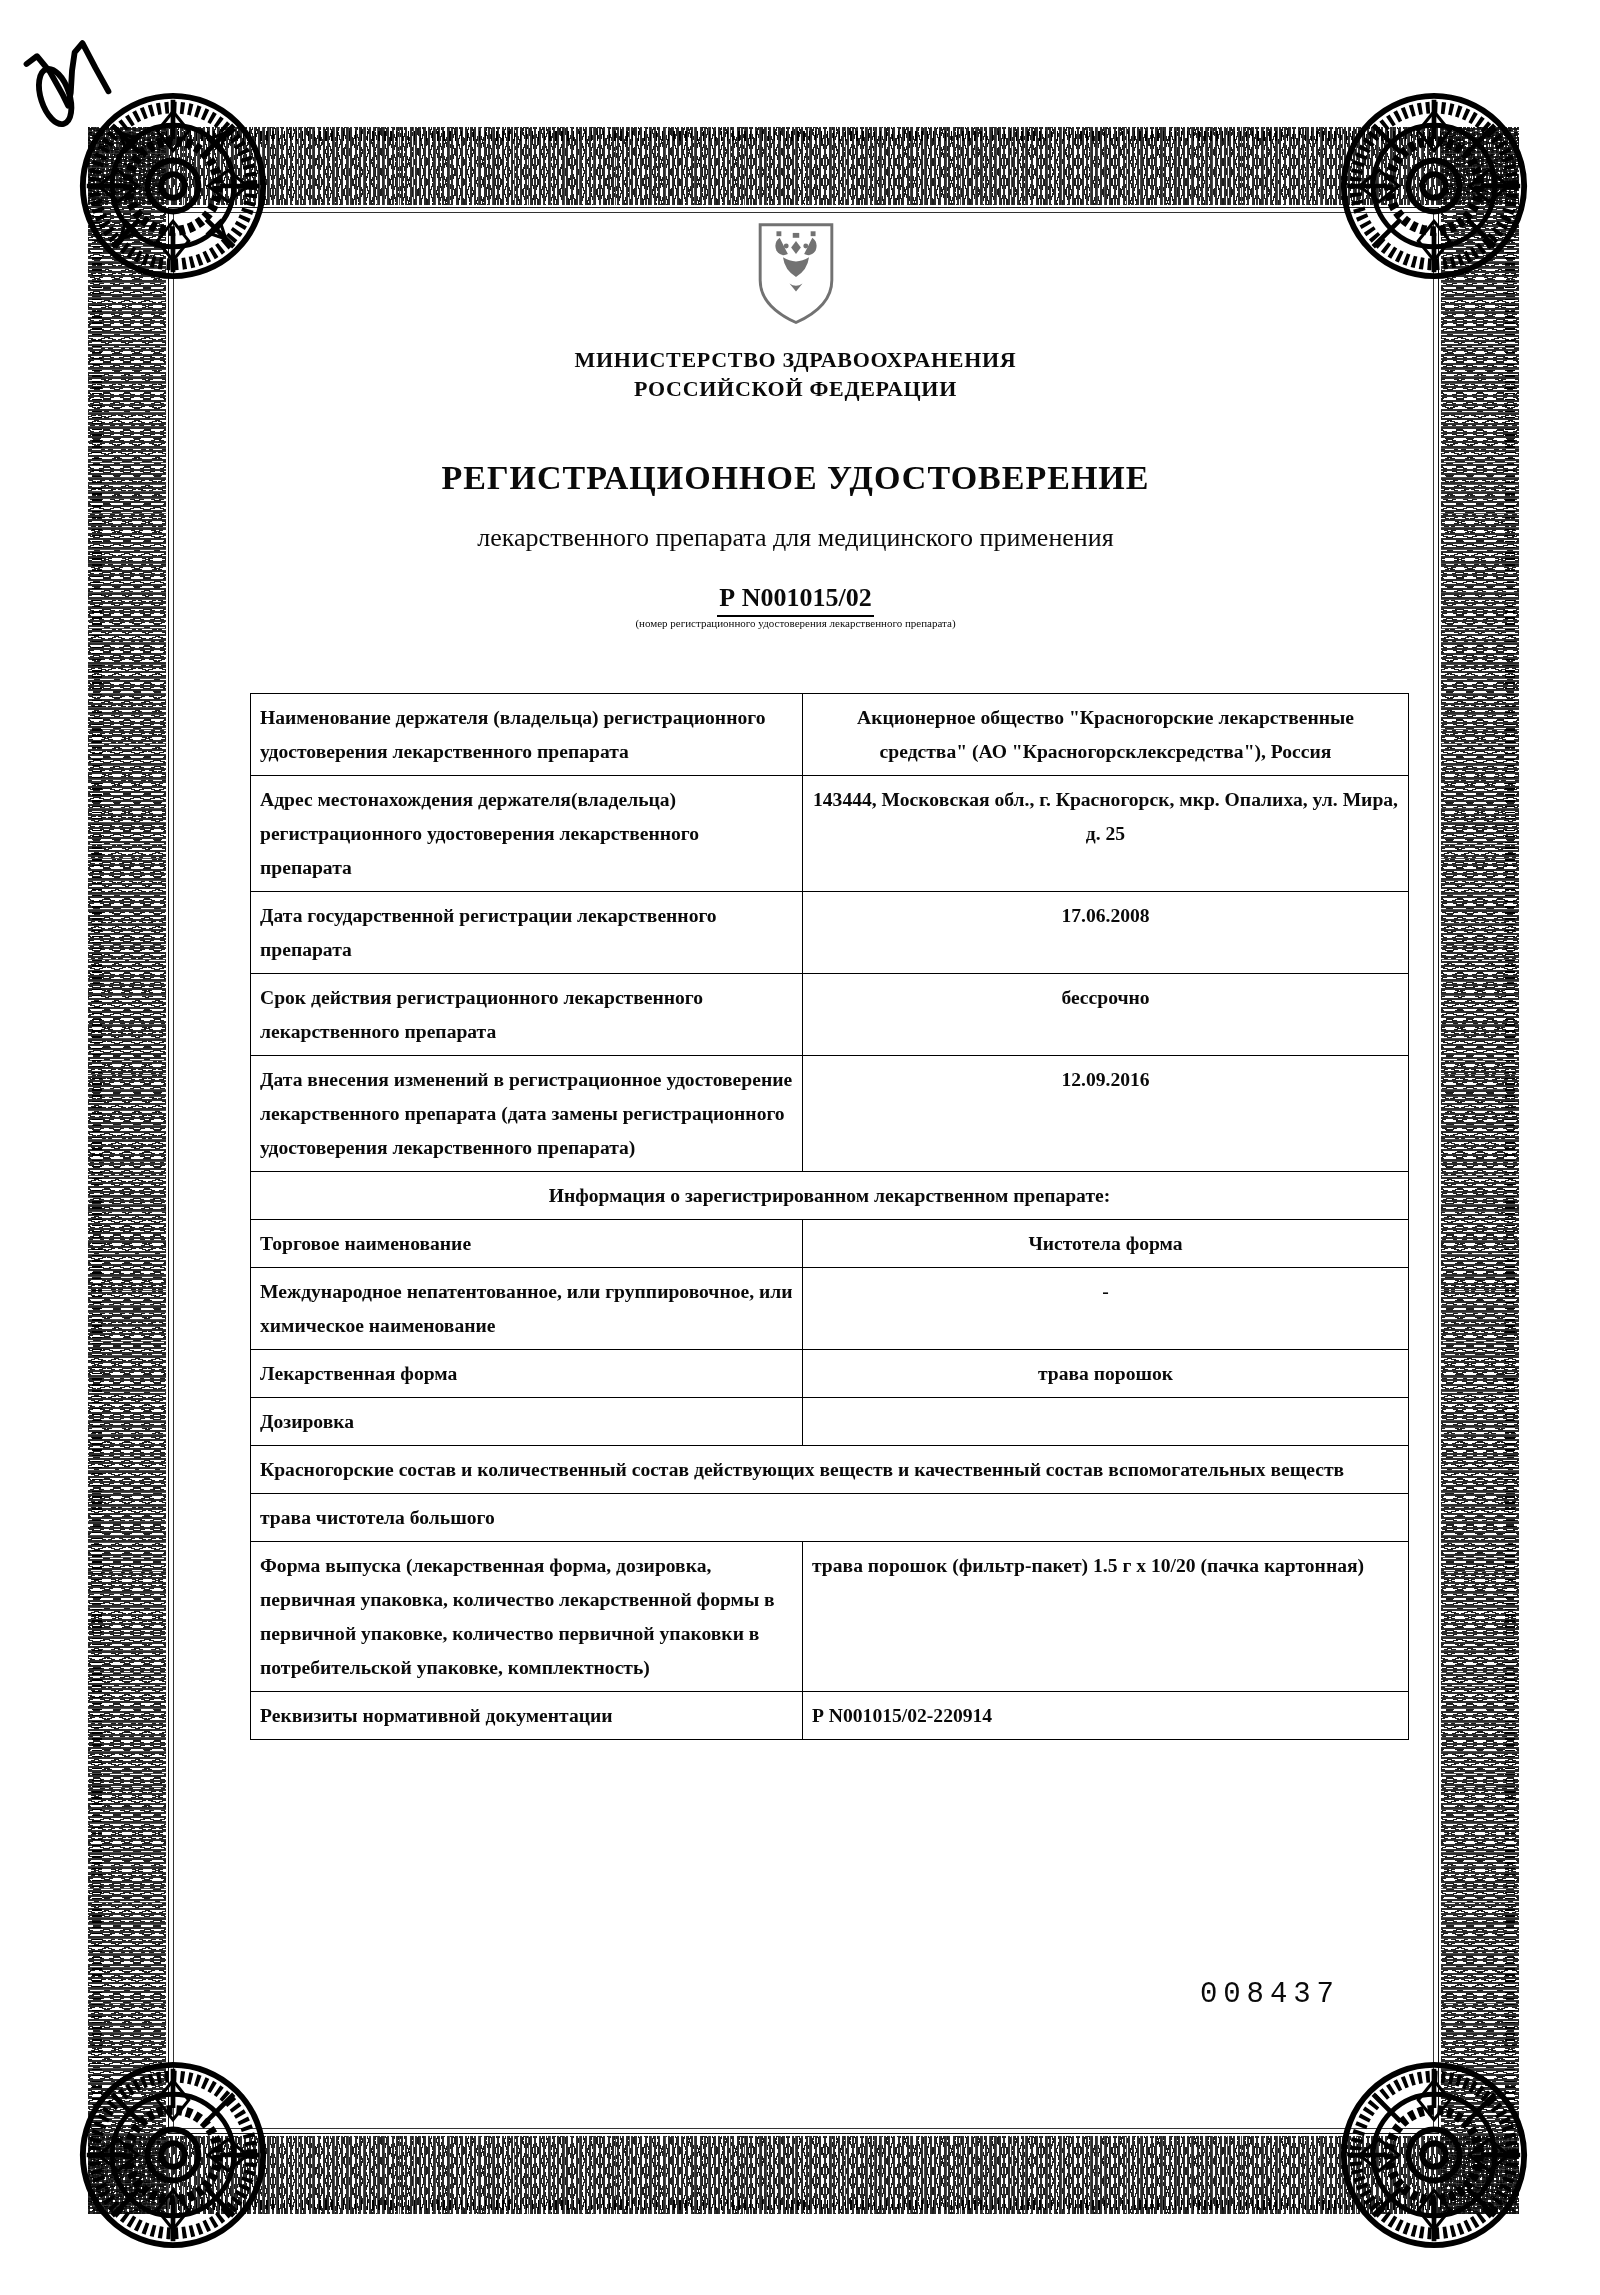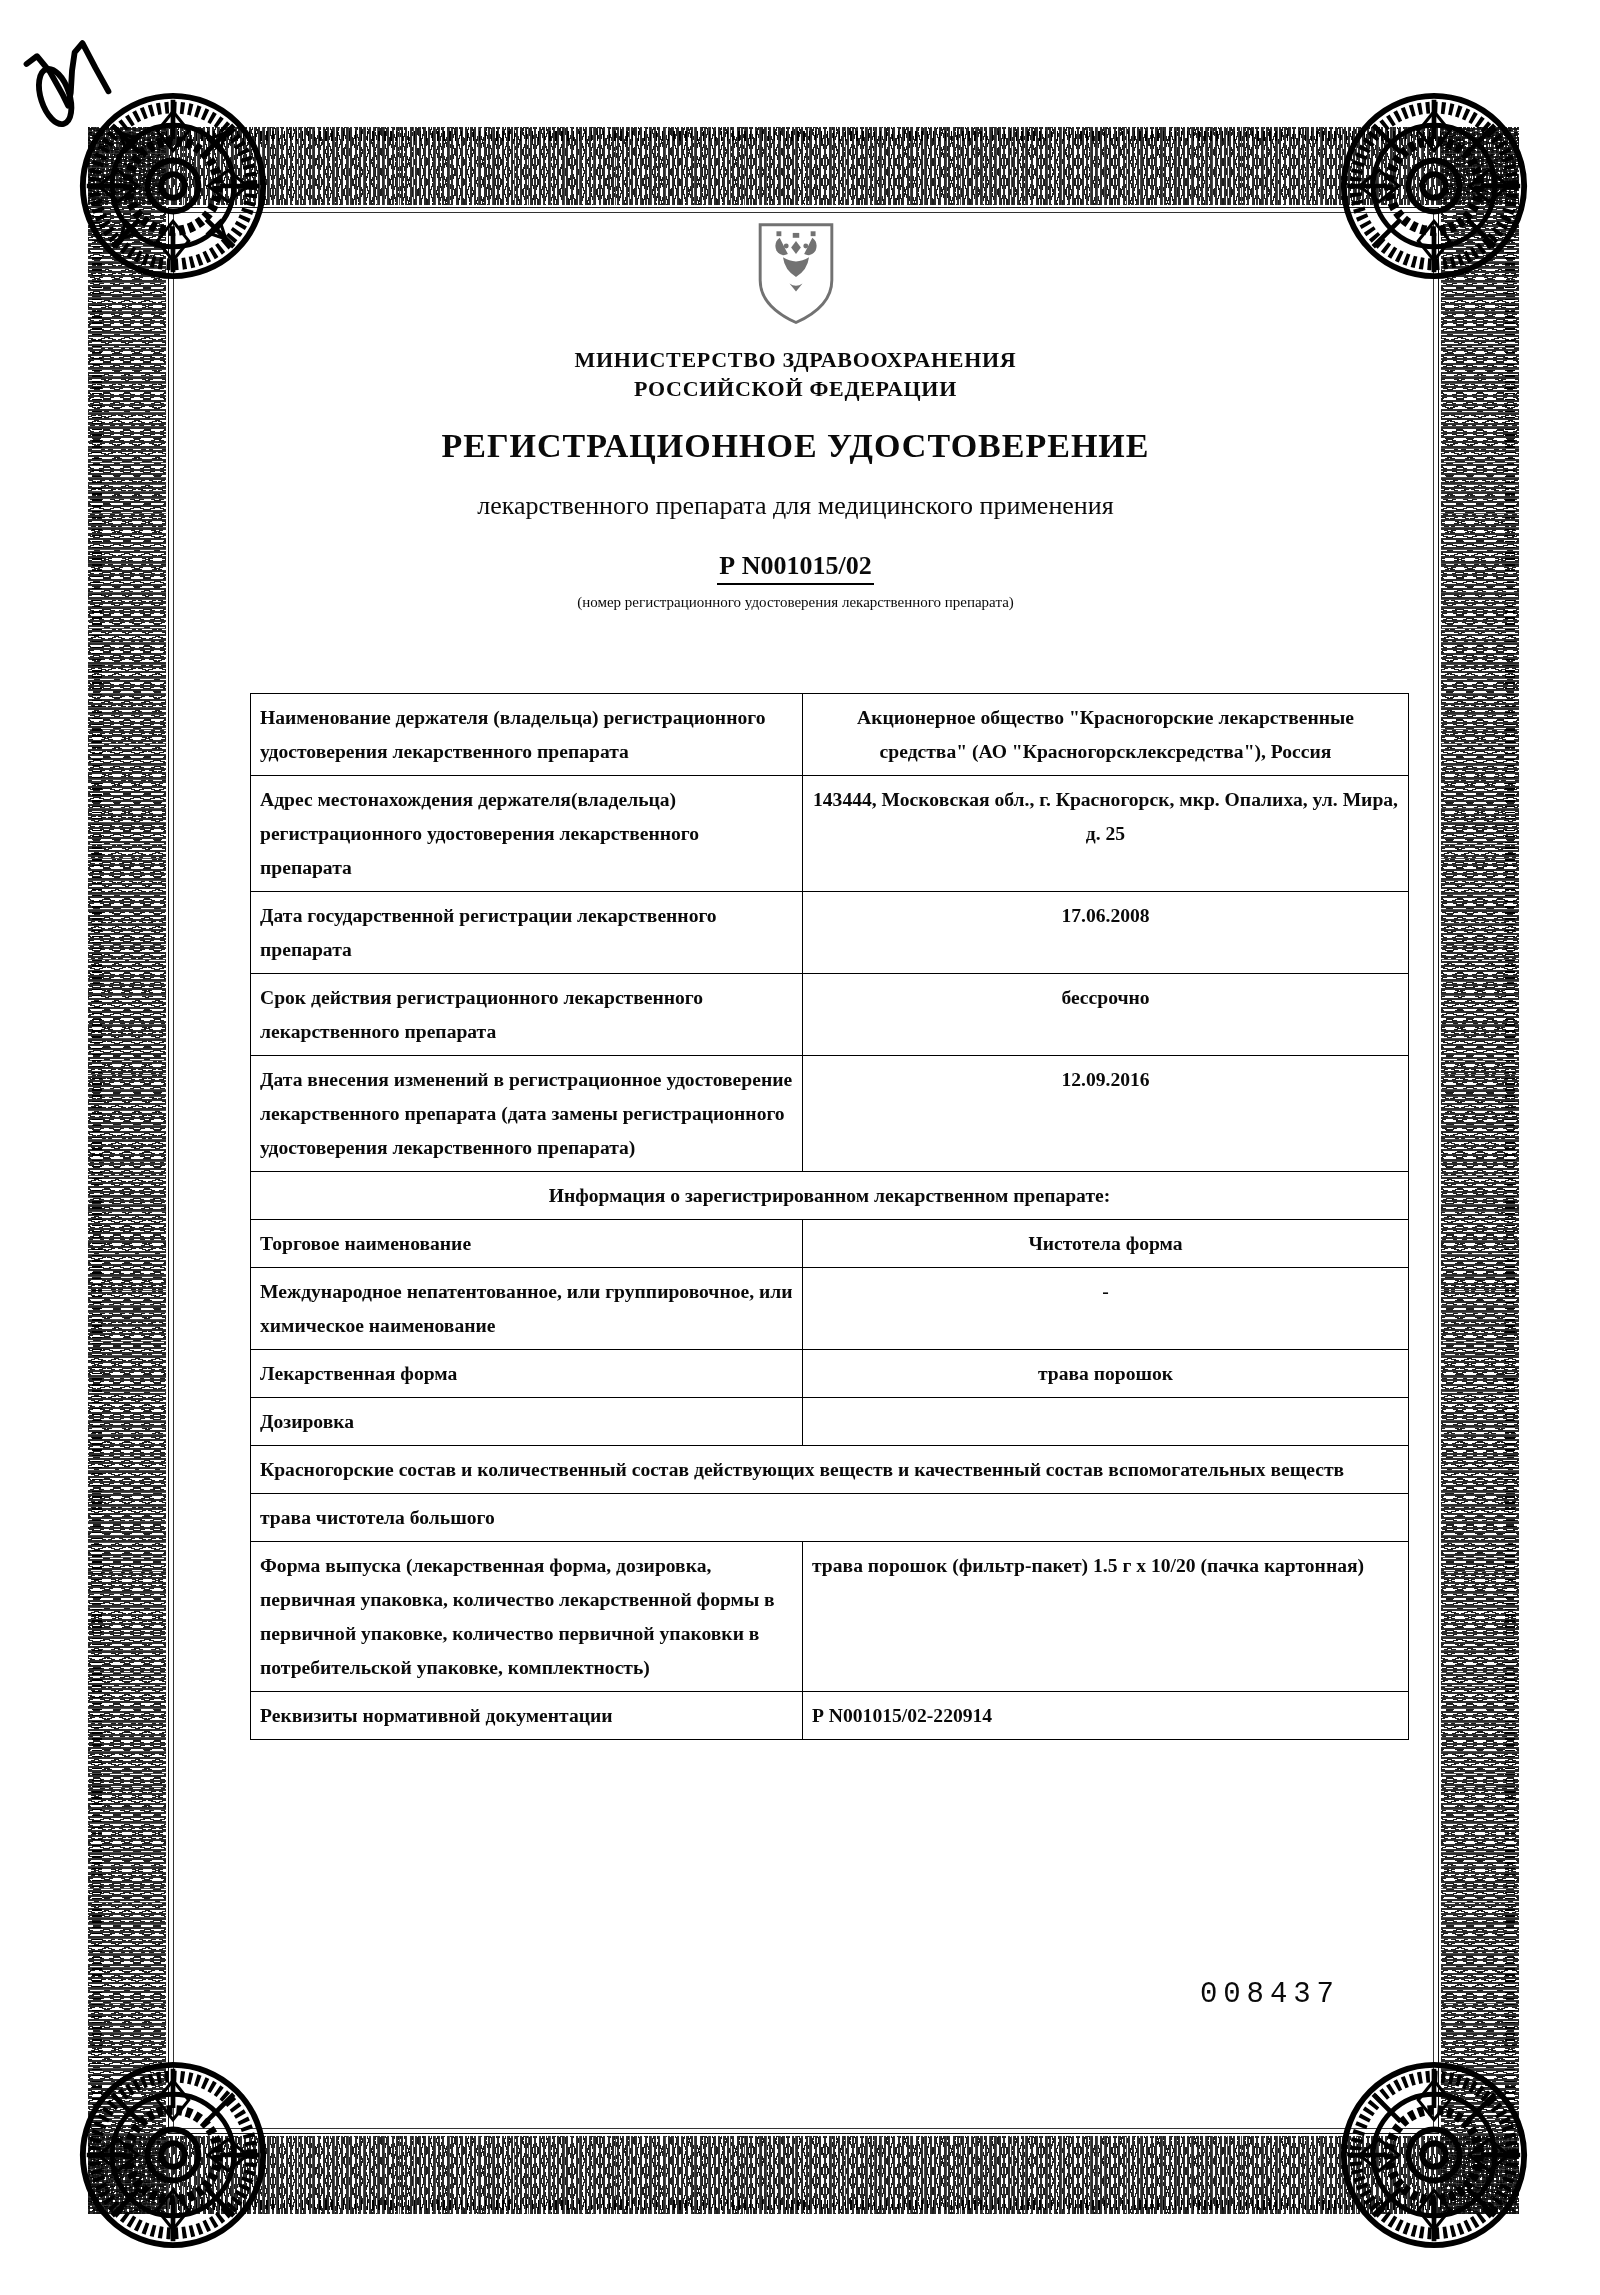--- a/index.html
+++ b/index.html
@@ -97,31 +97,31 @@
   .content{
     position:absolute;left:176px;top:215px;width:1239px;
     text-align:center;
   }
   .emblem{width:98px;height:114px;margin:0 auto;opacity:.55;}
   .ministry{
     margin-top:15.7px;font-size:22px;line-height:29px;letter-spacing:0.7px;
     font-weight:700;
   }
   .main-title{
-    margin-top:24px;font-size:34px;letter-spacing:1px;font-weight:700;
+    margin-top:56px;font-size:34px;letter-spacing:1px;font-weight:700;
   }
   .subtitle{
     margin-top:26px;font-size:26px;font-weight:400;
   }
   .regnum{
     margin-top:30px;font-size:26px;font-weight:700;display:inline-block;
     border-bottom:2.6px solid #000;padding:0 2.6px 2.6px 2.6px;
   }
   .regnum-caption{
-    margin-top:9px;font-size:15px;
+    font-size:11px;
   }
 
   
   table.cert{
     position:absolute;left:250px;top:693px;width:1120px;
     border-collapse:collapse;
     table-layout:fixed;
   }
   table.cert td{
     border:1.3px solid #000;

